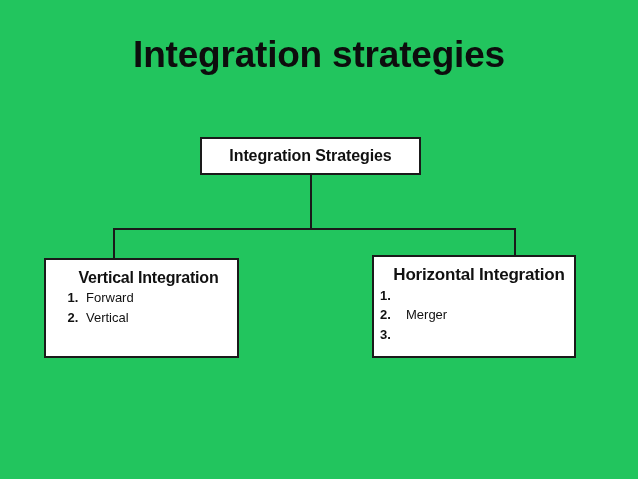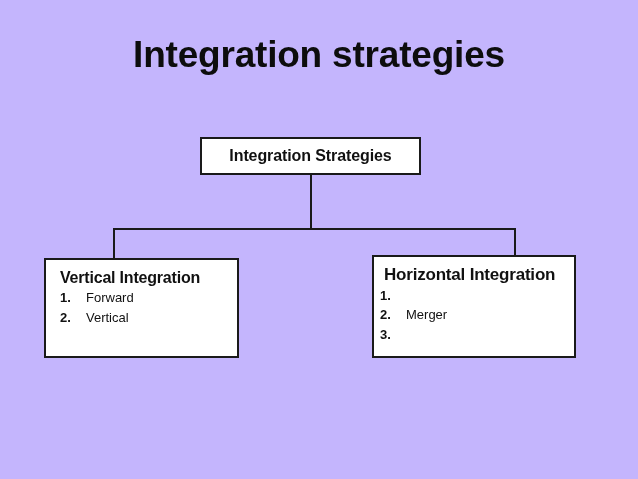--- a/index.html
+++ b/index.html
@@ -9,21 +9,21 @@
     background: #ffffff;
   }
   body {
     font-family: "Liberation Sans", sans-serif;
     -webkit-font-smoothing: antialiased;
   }
   #slide {
     position: relative;
     width: 638px;
     height: 479px;
-    background: #c4b5fd;
+    background: #22c55e;
     overflow: hidden;
   }
 
   
   #slide-title {
     position: absolute;
     left: 0;
     top: 36px;
     width: 638px;
     text-align: center;
@@ -59,40 +59,42 @@
     letter-spacing: -0.1px;
     white-space: nowrap;
   }
 
   #node-vertical {
     left: 44px;
     top: 258px;
     width: 195px;
     height: 100px;
     padding: 9px 0 0 14px;
+    text-align: center;
   }
   #node-horizontal {
     left: 372px;
     top: 255px;
     width: 204px;
     height: 103px;
     padding: 8px 0 0 6px;
   }
 
   .node-heading {
     font-size: 16px;
     font-weight: bold;
     letter-spacing: -0.2px;
     line-height: 1.15;
     white-space: nowrap;
     margin-bottom: 1px;
   }
   #node-horizontal .node-heading {
     font-size: 17px;
     padding-left: 4px;
+    text-align: center;
   }
 
   .node-list {
     list-style: none;
     margin: 0;
     padding: 0;
   }
   .node-list li {
     display: flex;
     align-items: baseline;

